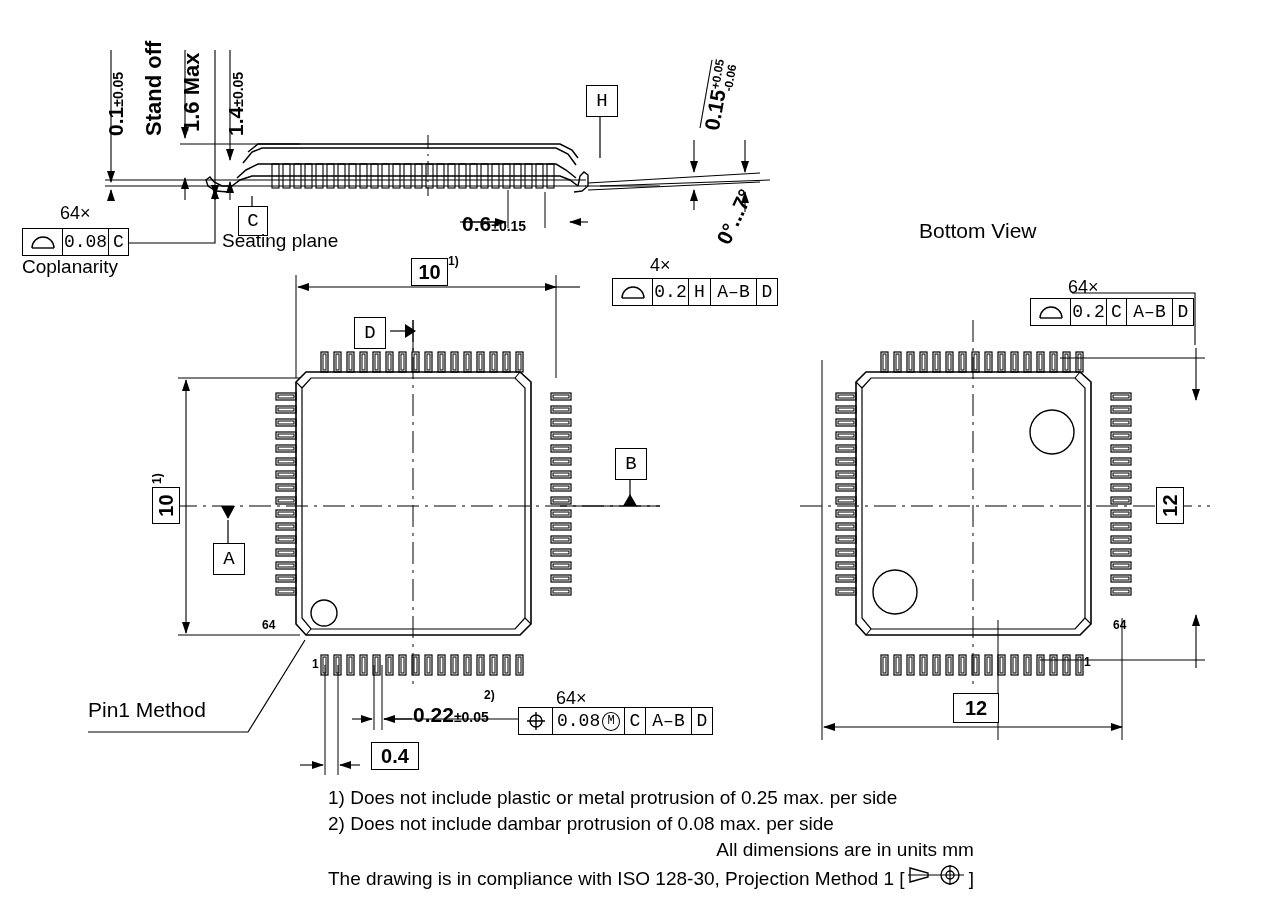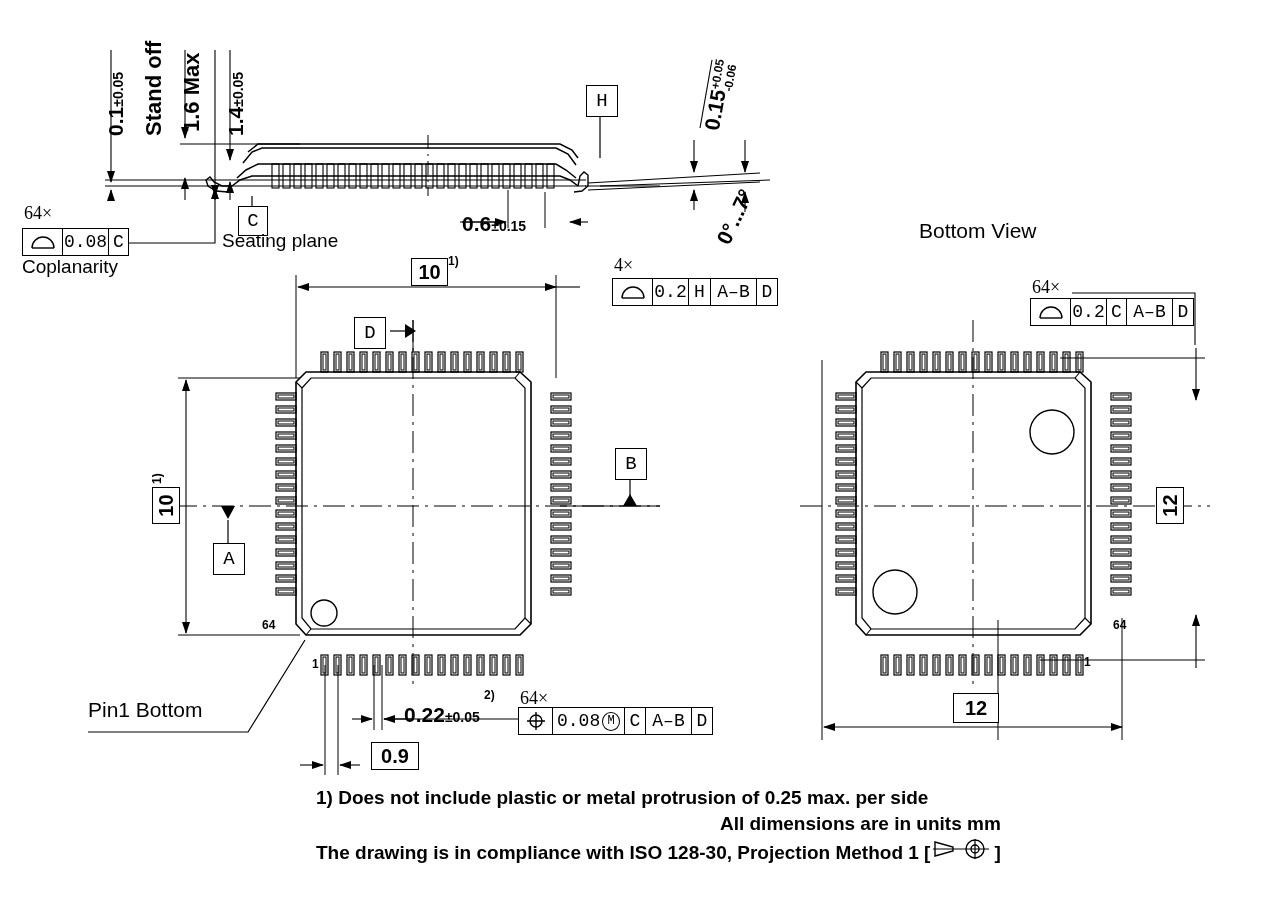--- a/index.html
+++ b/index.html
@@ -27,21 +27,21 @@
   .datumbox{position:absolute;border:1.4px solid #000;background:#fff;
             font-size:19px;line-height:1;
             display:flex;align-items:center;justify-content:center;
             font-family:"Liberation Mono",monospace;}
   
   .fcf{position:absolute;display:flex;border:1.4px solid #000;background:#fff;
        font-family:"Liberation Mono",monospace;font-size:18px;height:26px;justify-content:space-between;}
   .fcf .cell{display:flex;align-items:center;justify-content:center;
              border-right:1.4px solid #000;padding:0 4px;box-sizing:border-box;}
   .fcf .cell:last-child{border-right:none;}
-  .qty{position:absolute;font-family:Liberation Serif, serif;font-size:18px;}
+  .qty{position:absolute;font-family:Liberation Sans, sans-serif;font-size:18px;margin-left:36px;}
 </style>
 </head>
 <body>
 
 <div class="stage">
 
   <svg class="draw" viewBox="0 0 1280 905">
     <defs>
       <marker id="ar" markerWidth="12" markerHeight="8" refX="11" refY="4" orient="auto" markerUnits="userSpaceOnUse">
         <path d="M0,0 L12,4 L0,8 z" fill="#000"></path>
@@ -672,25 +672,25 @@
     <div class="cell" style="width:20px;">D</div>
   </div>
 
   <div class="datumbox" style="left:354px;top:317px;width:30px;height:30px;">D</div>
   <div class="datumbox" style="left:213px;top:543px;width:30px;height:30px;">A</div>
   <div class="datumbox" style="left:615px;top:448px;width:30px;height:30px;">B</div>
 
   <div class="txt pinnum" style="left:262px;top:618px;">64</div>
   <div class="txt pinnum" style="left:312px;top:657px;">1</div>
 
-  <div class="txt lbl" style="left:88px;top:698px;font-size:21px;">Pin1 Bottom</div>
-
-  <div class="basicbox" style="left:371px;top:742px;width:46px;height:26px;">0.9</div>
-
-  <div class="txt dimnum" style="left:404px;top:703px;">
+  <div class="txt lbl" style="left:88px;top:698px;font-size:21px;">Pin1 Method</div>
+
+  <div class="basicbox" style="left:371px;top:742px;width:46px;height:26px;">0.4</div>
+
+  <div class="txt dimnum" style="left:413px;top:703px;">
     <span>0.22</span><span class="dimtol">±0.05</span>
   </div>
   <div class="txt sup" style="left:484px;top:688px;">2)</div>
 
   <div class="qty" style="left:520px;top:688px;">64×</div>
   <div class="fcf" style="left:518px;top:707px;">
     <div class="cell" style="width:34px;">
       <svg width="20" height="20" viewBox="0 0 20 20">
           <circle cx="10" cy="10" r="6" fill="none" stroke="#000" stroke-width="1.4"></circle>
           <path d="M10,1 L10,19 M1,10 L19,10" stroke="#000" stroke-width="1.4"></path>
@@ -720,22 +720,23 @@
     <div class="cell" style="width:46px;">A–B</div>
     <div class="cell" style="width:20px;">D</div>
   </div>
 
   <div class="basicbox rot90" style="left:1156px;top:524px;width:35px;height:26px;">12</div>
   <div class="basicbox" style="left:953px;top:693px;width:44px;height:28px;">12</div>
 
   <div class="txt pinnum" style="left:1113px;top:618px;">64</div>
   <div class="txt pinnum" style="left:1084px;top:655px;">1</div>
 
-  <div style="position:absolute;left:316px;top:785px;font-weight:bold;">
+  <div style="position:absolute;left:328px;top:785px;">
     <div class="note" style="line-height:26px;">1) Does not include plastic or metal protrusion of 0.25 max. per side</div>
+    <div class="note" style="line-height:26px;">2) Does not include dambar protrusion of 0.08 max. per side</div>
     <div class="note" style="line-height:26px;text-align:right;">All dimensions are in units mm</div>
     <div class="note" style="line-height:26px;display:flex;align-items:center;">
       <span>The drawing is in compliance with ISO 128-30, Projection Method 1 [</span>
       <span style="display:inline-block;margin:0 1px;">
         <svg width="62" height="24" viewBox="0 0 62 24">
           <path d="M4,5 L22,10 L22,14 L4,19 Z" fill="none" stroke="#000" stroke-width="1.4"></path>
           <circle cx="44" cy="12" r="9" fill="none" stroke="#000" stroke-width="1.4"></circle>
           <circle cx="44" cy="12" r="4" fill="none" stroke="#000" stroke-width="1.4"></circle>
           <path d="M2,12 L58,12" stroke="#000" stroke-width="1.2"></path>
           <path d="M44,2 L44,22" stroke="#000" stroke-width="1.2"></path>

